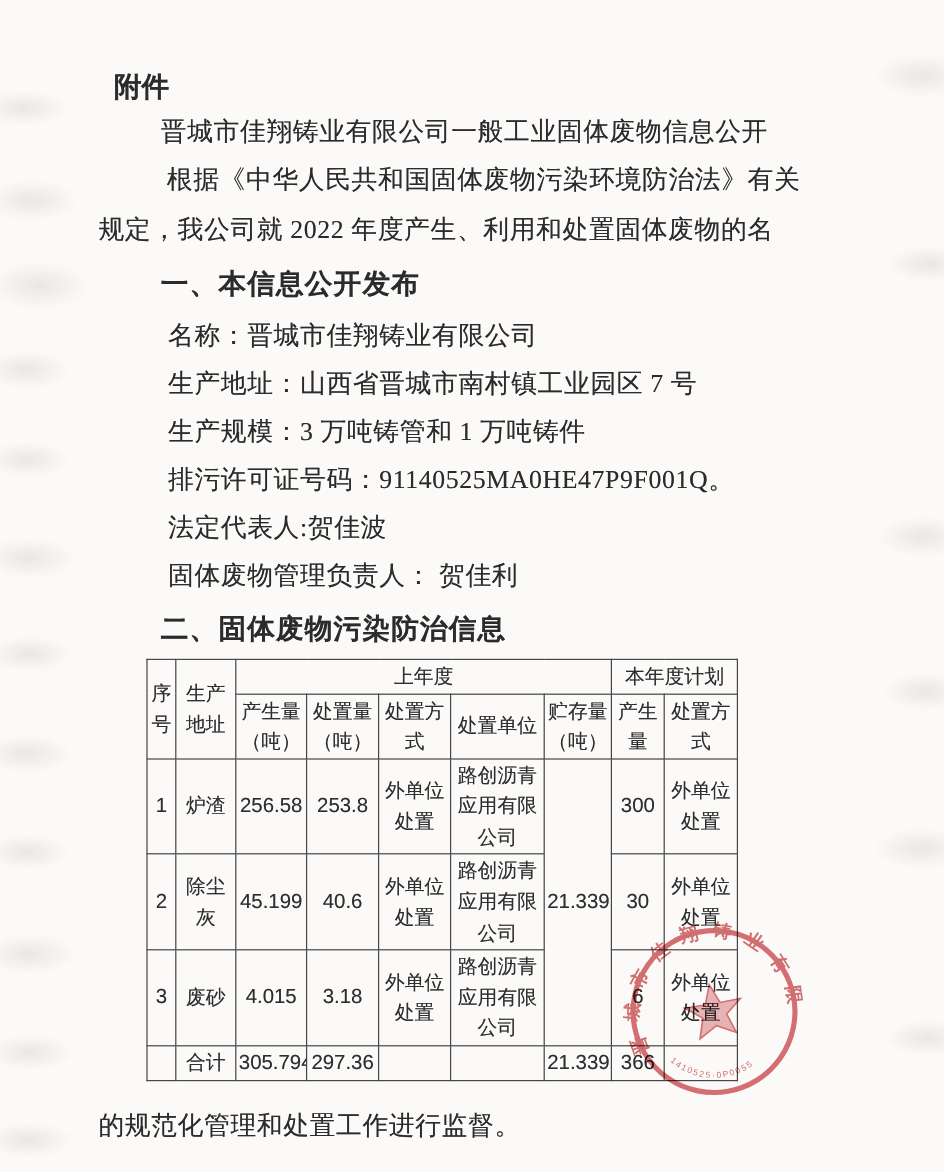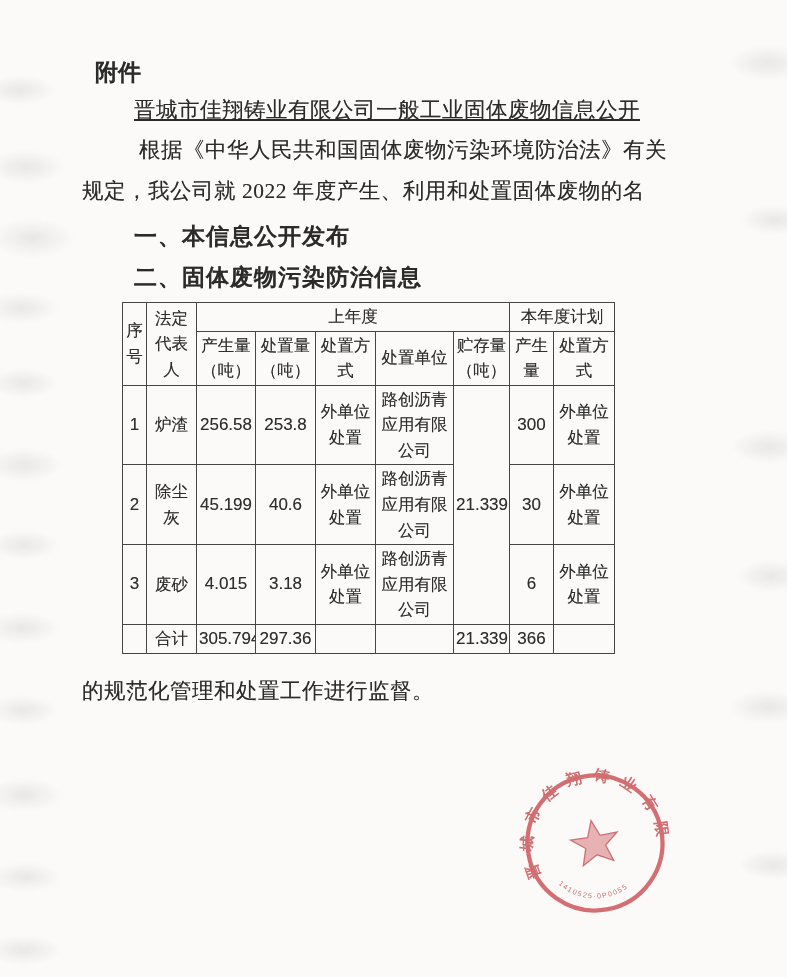--- a/index.html
+++ b/index.html
@@ -19,21 +19,21 @@
     margin-top:32px;
   }
   .attachment{
     font-family:"Liberation Sans","DejaVu Sans",sans-serif;
     font-weight:bold;font-size:23px;
     margin-left:13px;line-height:32px;
   }
   .doc-title{
     font-size:21.5px;text-align:center;
     line-height:40px;margin-top:2px;
-    letter-spacing:.5px;white-space:nowrap;text-decoration:underline;
+    letter-spacing:.5px;white-space:nowrap;
   }
   .line{font-size:21.5px;line-height:41px;letter-spacing:.5px;white-space:nowrap;}
   .indent{padding-left:57px;}
   .sec-heading{
     font-family:"Liberation Sans","DejaVu Sans",sans-serif;
     font-weight:bold;font-size:23px;
     margin:7px 0 7px 52px;line-height:34px;letter-spacing:1px;
   }
   .field{font-size:21.5px;line-height:40px;padding-left:58px;letter-spacing:.5px;white-space:nowrap;}
 
@@ -87,39 +87,47 @@
 
   <div class="doc-title">晋城市佳翔铸业有限公司一般工业固体废物信息公开</div>
 
   <div>
     <div class="line indent">根据《中华人民共和国固体废物污染环境防治法》有关</div>
     <div class="line">规定，我公司就 2022 年度产生、利用和处置固体废物的名</div>
   </div>
 
   <div class="sec-heading">一、本信息公开发布</div>
 
+  <div>
+    <div class="field">名称：晋城市佳翔铸业有限公司</div>
+    <div class="field">生产地址：山西省晋城市南村镇工业园区 7 号</div>
+    <div class="field">生产规模：3 万吨铸管和 1 万吨铸件</div>
+    <div class="field">排污许可证号码：91140525MA0HE47P9F001Q。</div>
+    <div class="field">法定代表人:贺佳波</div>
+    <div class="field">固体废物管理负责人： 贺佳利</div>
+  </div>
 
   <div class="sec-heading">二、固体废物污染防治信息</div>
 
   <table class="waste">
     <colgroup>
       <col style="width:24px">
         <col style="width:50px">
         <col style="width:59px">
       <col style="width:60px">
         <col style="width:60px">
         <col style="width:78px">
       <col style="width:56px">
         <col style="width:44px">
         <col style="width:61px">
     </colgroup>
     <tbody>
         <tr class="h-group">
       <th rowspan="2">序号</th>
-      <th rowspan="2">法定代表人</th>
+      <th rowspan="2">生产地址</th>
       <th colspan="5">上年度</th>
       <th colspan="2">本年度计划</th>
     </tr>
     <tr class="h-sub">
       <th>产生量（吨）</th>
       <th>处置量（吨）</th>
       <th>处置方式</th>
       <th>处置单位</th>
       <th>贮存量（吨）</th>
       <th>产生量</th>

